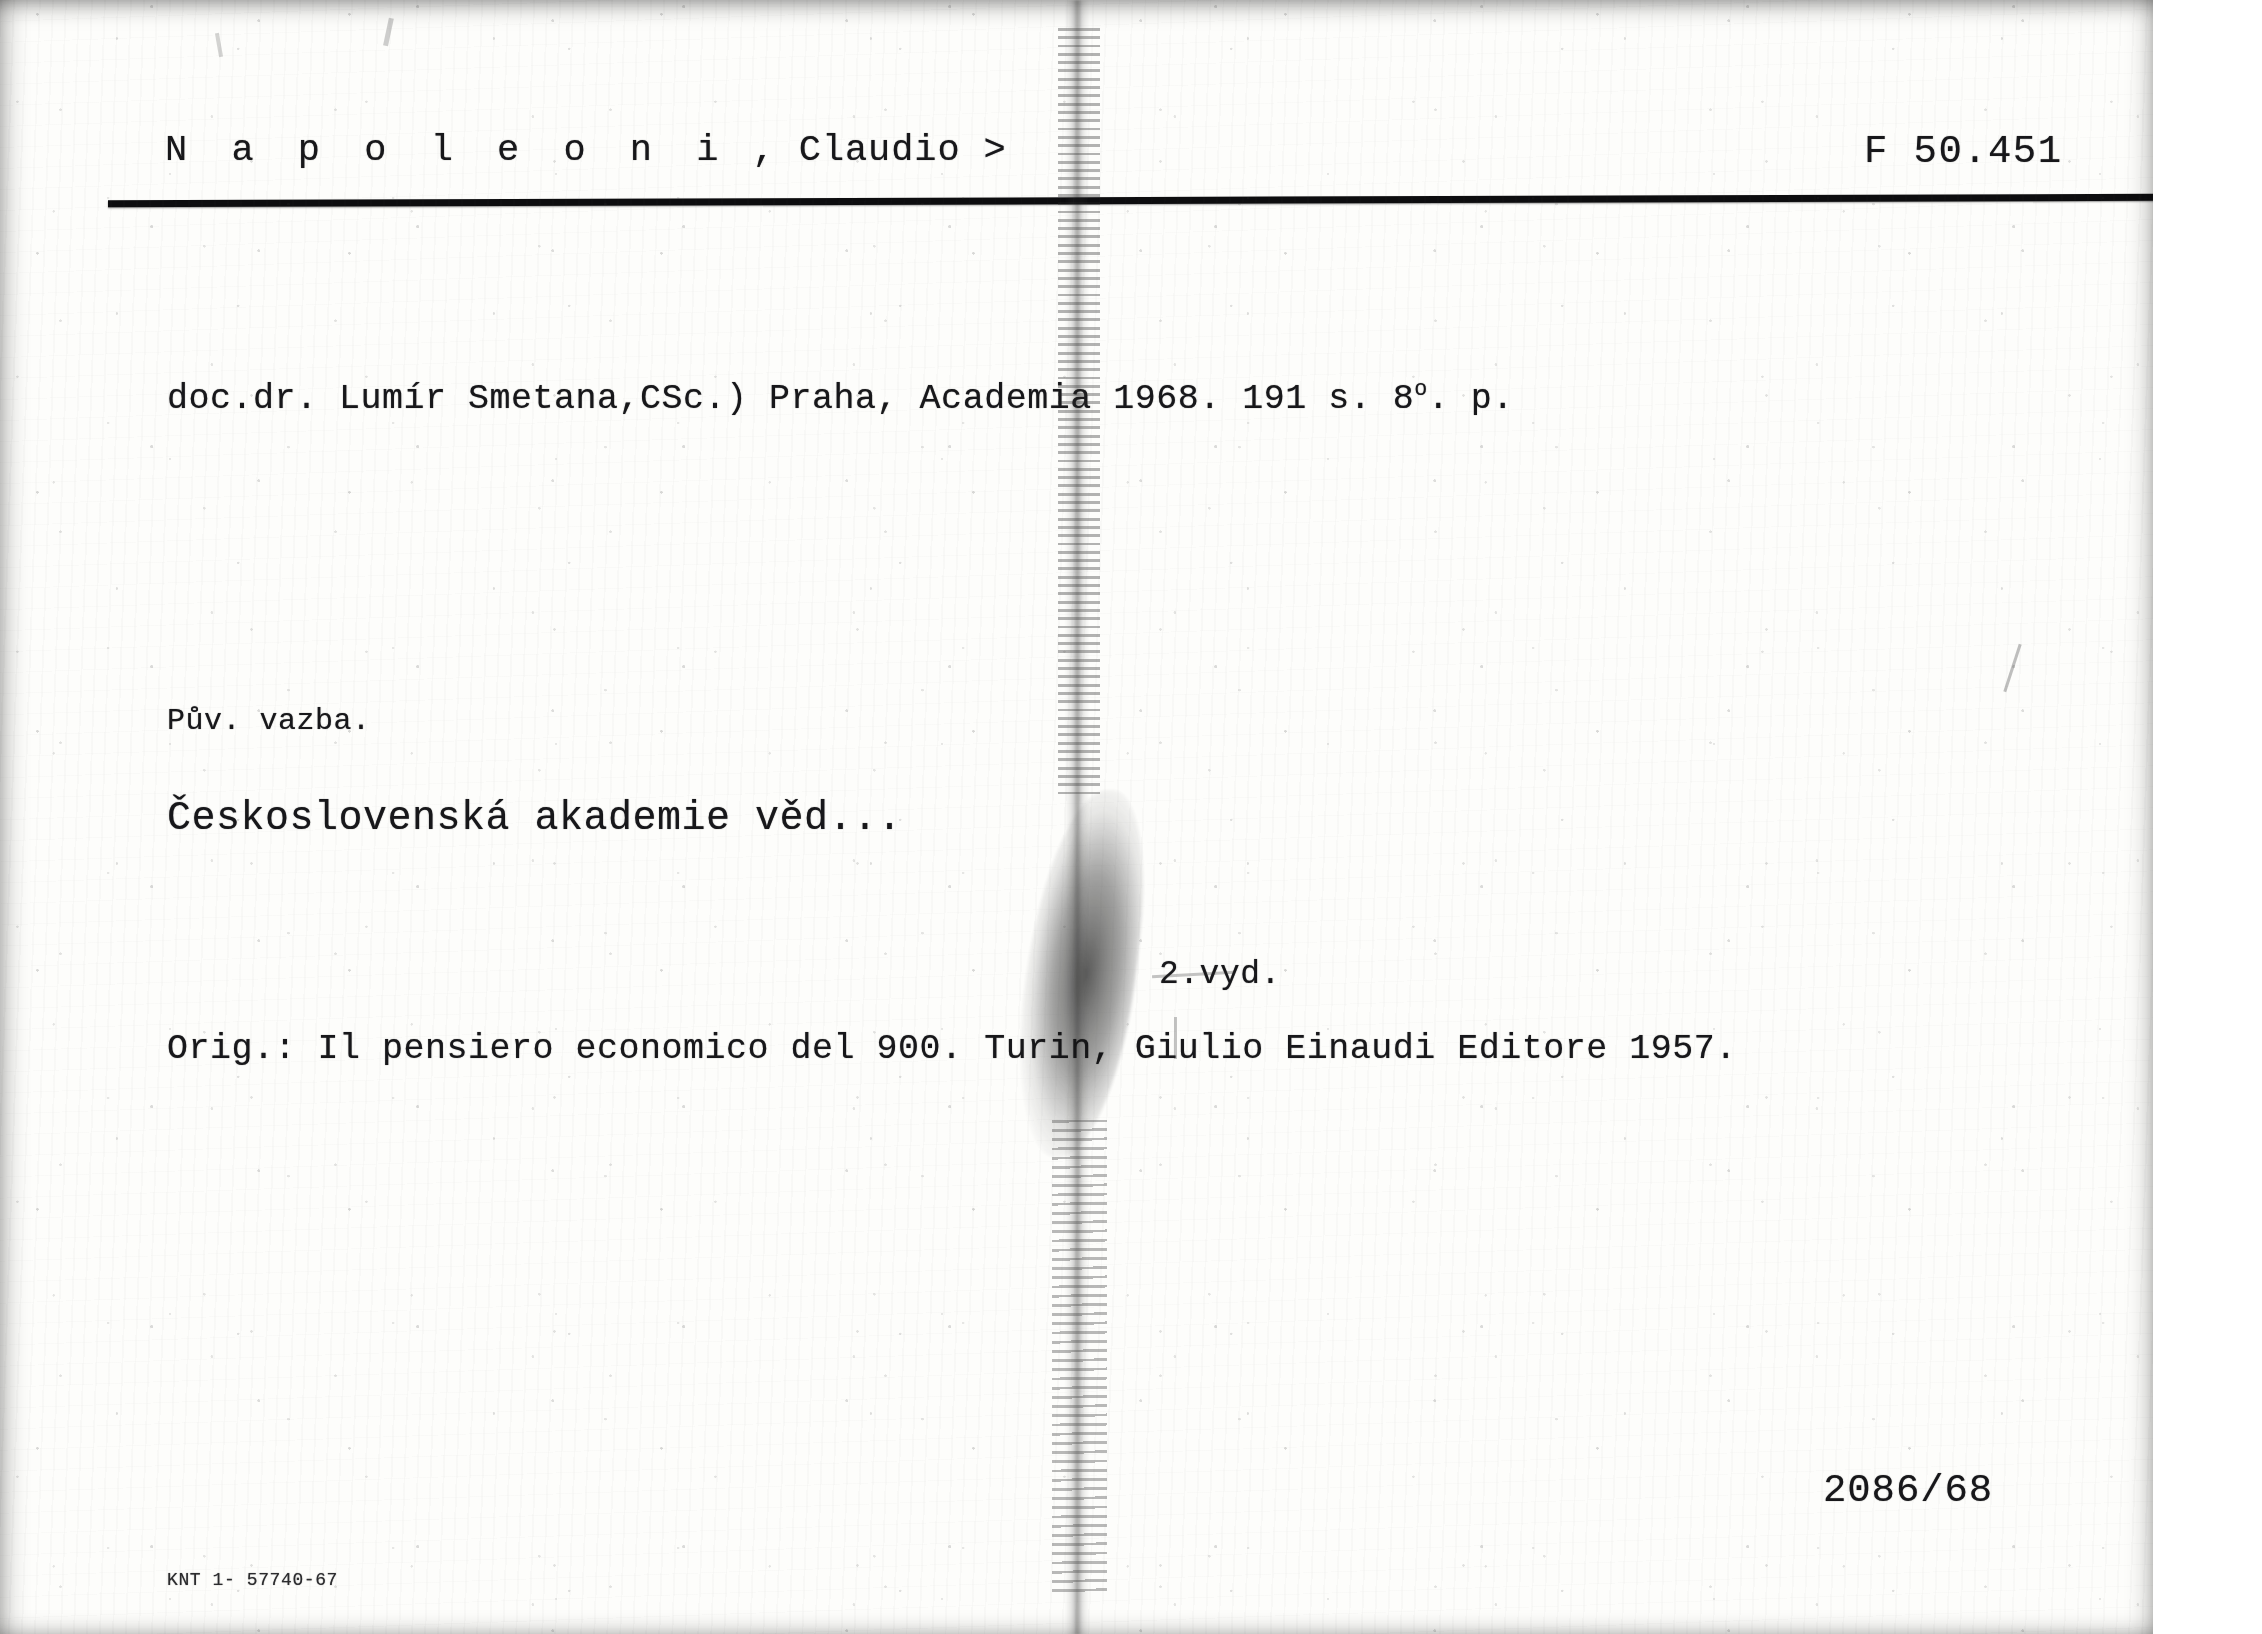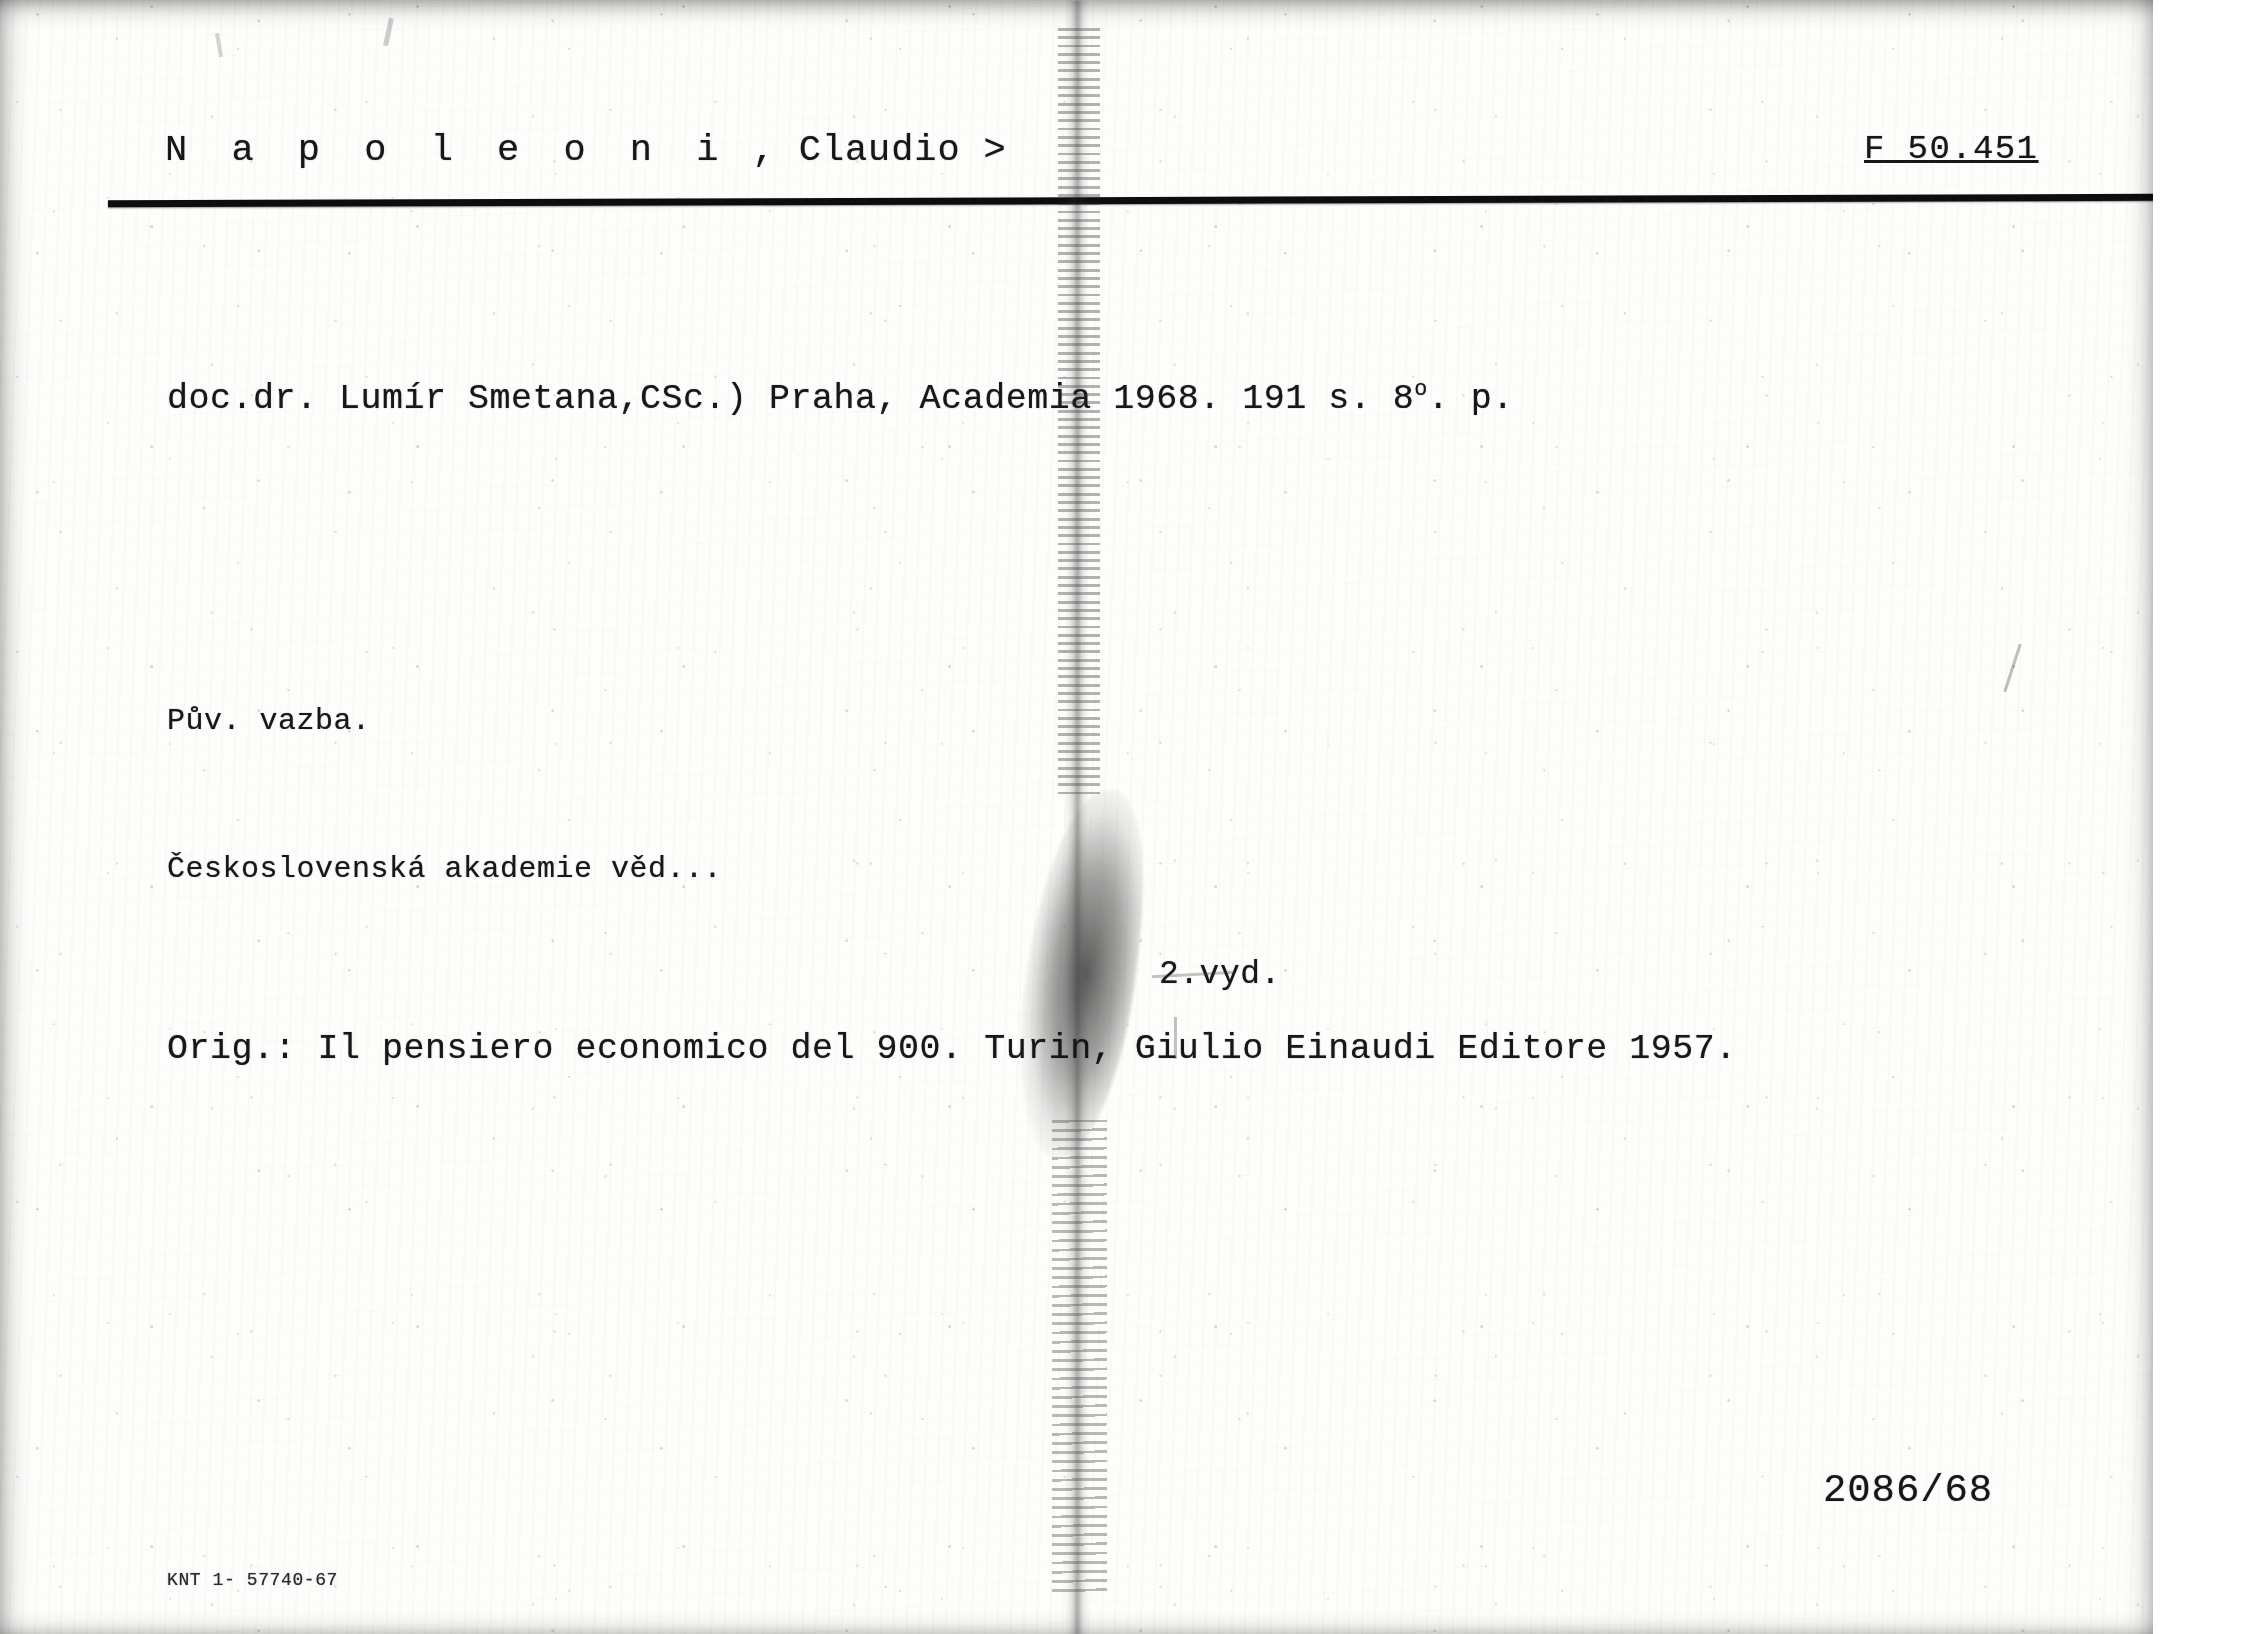--- a/index.html
+++ b/index.html
@@ -128,40 +128,39 @@
   #heading-author {
     left: 165px;
     top: 129px;
     font-size: 37px;
     letter-spacing: 0.9px;
   }
   #heading-author .spaced { letter-spacing: 11px; }
   #call-number {
     left: 1864px;
     top: 130px;
-    font-size: 34px;
+    font-size: 39px;
     letter-spacing: 1.4px;
-    text-decoration: underline;
   }
 
   .rule {
     position: absolute;
     left: 108px;
     top: 197px;
     width: 2085px;
     height: 7.3px;
     background: #0d0d0f;
     transform: rotate(-0.18deg);
     box-shadow: 0 0.9px 1.8px rgba(0,0,0,.4);
   }
 
   #title-line-1 { left: 167px; top: 280px; font-size: 35px; }
   #title-line-2 { left: 167px; top: 377px; font-size: 35px; }
   #note-binding  { left: 167px; top: 693px; font-size: 30px; margin-top: 11px; }
-  #note-corporate{ left: 167px; top: 852px; font-size: 30px; }
+  #note-corporate{ left: 167px; top: 796px; font-size: 40px; }
   #edition-note  { left: 1159px; top: 956px; font-size: 33px; }
   #orig-line     { left: 167px; top: 1029px; font-size: 35px; }
 
   #accession-number {
     left: 1823px;
     top: 1469px;
     font-size: 39px;
     letter-spacing: 0.9px;
     text-align: right;
   }

